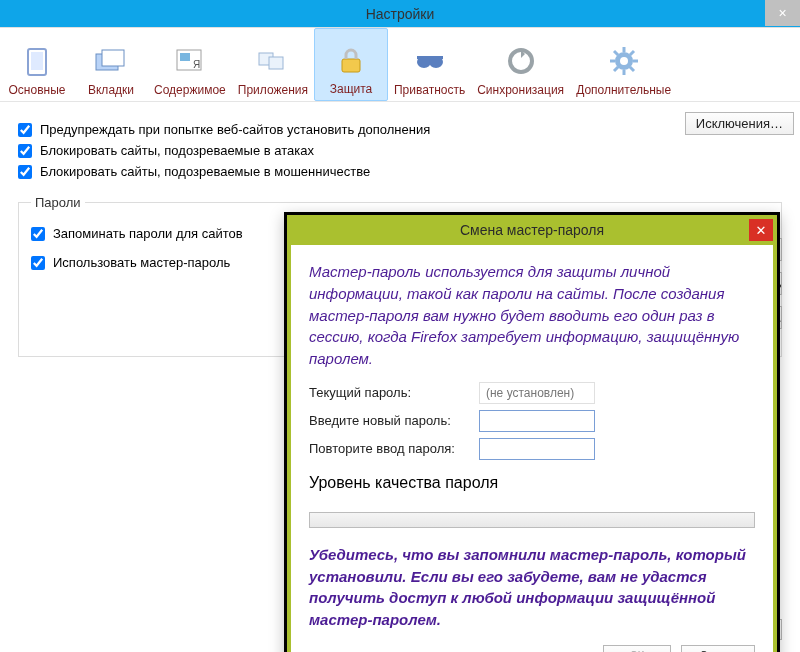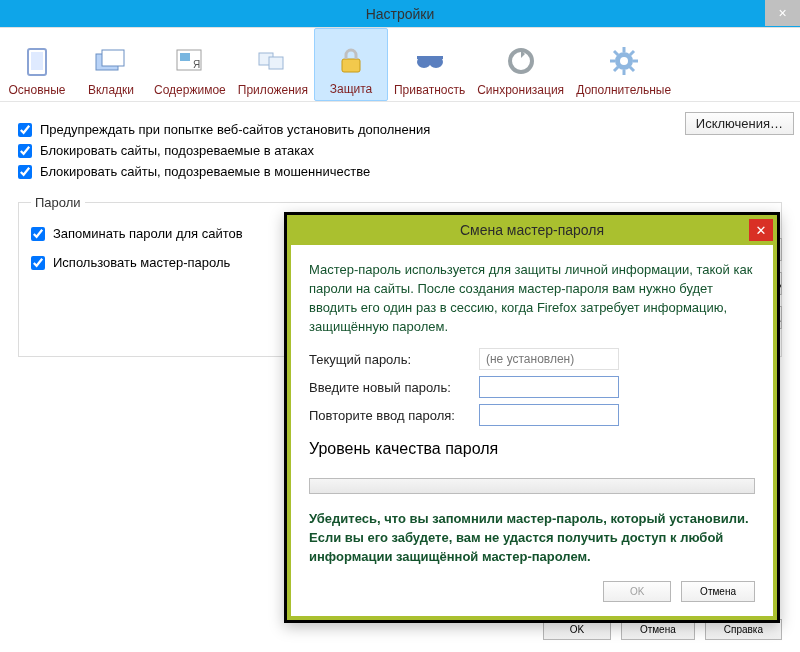--- a/index.html
+++ b/index.html
@@ -162,37 +162,38 @@
     font-size: 13px;
     cursor: pointer;
   }
   .modal-body {
     border: 4px solid #aac02f;
     border-top: none;
     padding: 16px 18px 14px 18px;
     background: #fff;
   }
   .modal-body p {
-    font-size: 13px;
-    color: #14532d;
+    font-size: 15px;
+    color: #4c1d95;
     line-height: 1.45;
     margin-bottom: 12px;
+    font-style: italic;
   }
   .form-row {
     display: flex;
     align-items: center;
     margin: 6px 0;
   }
   .form-row label {
     width: 170px;
     font-size: 13px;
     color: #222;
   }
   .form-row .val {
-    width: 140px;
+    width: 116px;
     height: 22px;
     border: 1px solid #7a9ed6;
     padding: 2px 6px;
     font-size: 12px;
     color: #888;
     display: flex;
     align-items: center;
     background: #fff;
   }
   .form-row .val.static {

